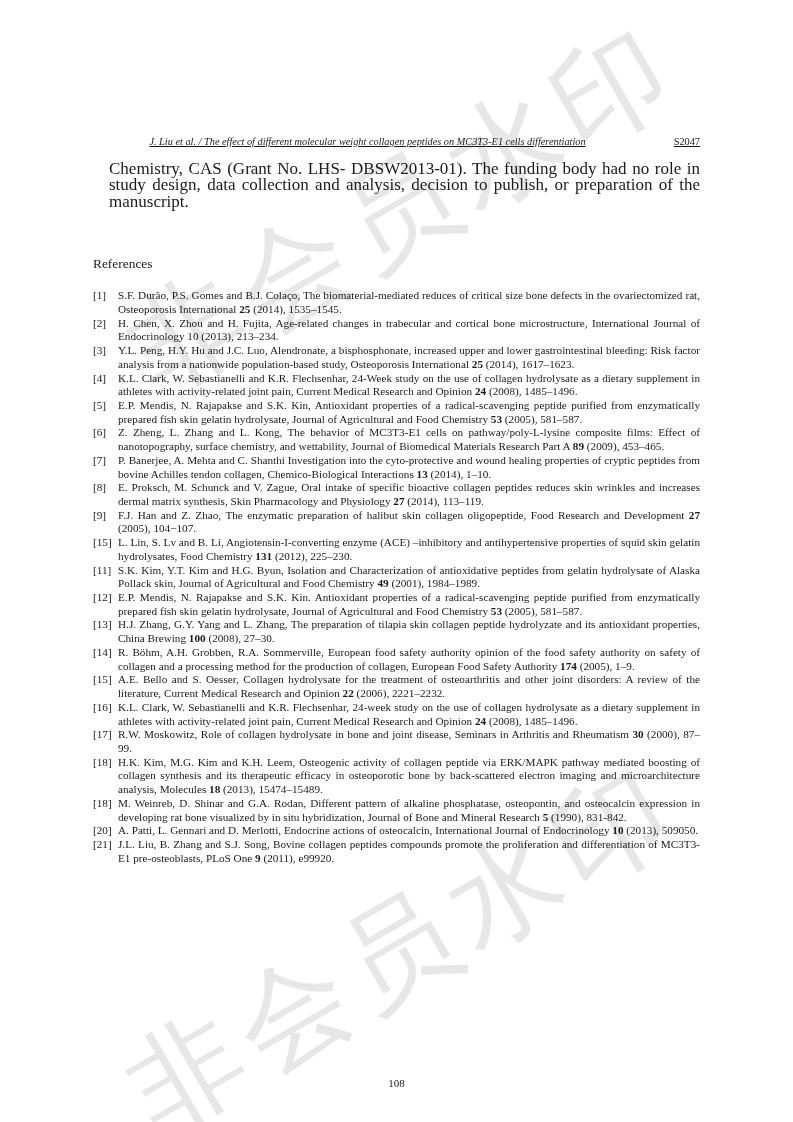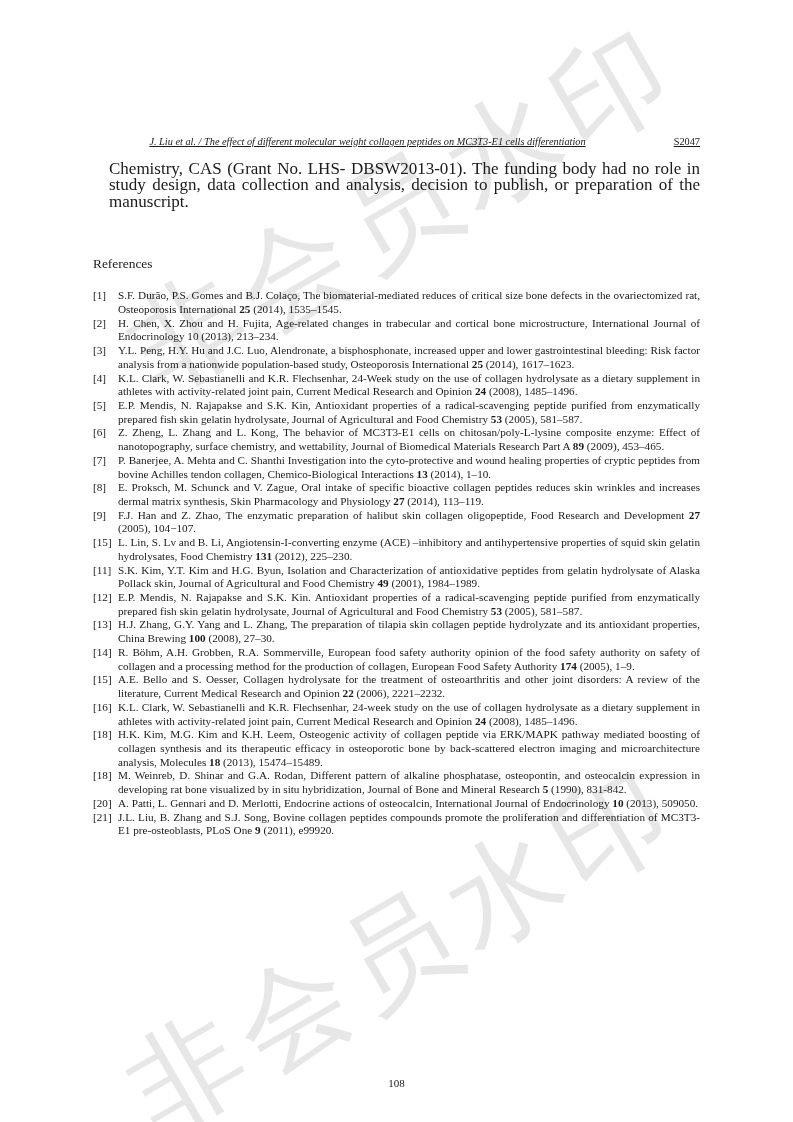--- a/index.html
+++ b/index.html
@@ -115,21 +115,21 @@
         <div class="ref-item">
           <span class="ref-label">[4]</span>
           <span class="ref-text"><span>K.L. Clark, W. Sebastianelli and K.R. Flechsenhar, 24-Week study on the use of collagen hydrolysate as a dietary supplement in athletes with activity-related joint pain, Current Medical Research and Opinion </span><span class="vol">24</span><span> (2008), 1485–1496.</span></span>
         </div>
         <div class="ref-item">
           <span class="ref-label">[5]</span>
           <span class="ref-text"><span>E.P. Mendis, N. Rajapakse and S.K. Kin, Antioxidant properties of a radical-scavenging peptide purified from enzymatically prepared fish skin gelatin hydrolysate, Journal of Agricultural and Food Chemistry </span><span class="vol">53</span><span> (2005), 581–587.</span></span>
         </div>
         <div class="ref-item">
           <span class="ref-label">[6]</span>
-          <span class="ref-text"><span>Z. Zheng, L. Zhang and L. Kong, The behavior of MC3T3-E1 cells on chitosan/poly-L-lysine composite enzyme: Effect of nanotopography, surface chemistry, and wettability, Journal of Biomedical Materials Research Part A </span><span class="vol">89</span><span> (2009), 453–465.</span></span>
+          <span class="ref-text"><span>Z. Zheng, L. Zhang and L. Kong, The behavior of MC3T3-E1 cells on pathway/poly-L-lysine composite films: Effect of nanotopography, surface chemistry, and wettability, Journal of Biomedical Materials Research Part A </span><span class="vol">89</span><span> (2009), 453–465.</span></span>
         </div>
         <div class="ref-item">
           <span class="ref-label">[7]</span>
           <span class="ref-text"><span>P. Banerjee, A. Mehta and C. Shanthi Investigation into the cyto-protective and wound healing properties of cryptic peptides from bovine Achilles tendon collagen, Chemico-Biological Interactions </span><span class="vol">13</span><span> (2014), 1–10.</span></span>
         </div>
         <div class="ref-item">
           <span class="ref-label">[8]</span>
           <span class="ref-text"><span>E. Proksch, M. Schunck and V. Zague, Oral intake of specific bioactive collagen peptides reduces skin wrinkles and increases dermal matrix synthesis, Skin Pharmacology and Physiology </span><span class="vol">27</span><span> (2014), 113–119.</span></span>
         </div>
         <div class="ref-item">
@@ -158,20 +158,24 @@
         </div>
         <div class="ref-item">
           <span class="ref-label">[15]</span>
           <span class="ref-text"><span>A.E. Bello and S. Oesser, Collagen hydrolysate for the treatment of osteoarthritis and other joint disorders: A review of the literature, Current Medical Research and Opinion </span><span class="vol">22</span><span> (2006), 2221–2232.</span></span>
         </div>
         <div class="ref-item">
           <span class="ref-label">[16]</span>
           <span class="ref-text"><span>K.L. Clark, W. Sebastianelli and K.R. Flechsenhar, 24-week study on the use of collagen hydrolysate as a dietary supplement in athletes with activity-related joint pain, Current Medical Research and Opinion </span><span class="vol">24</span><span> (2008), 1485–1496.</span></span>
         </div>
         <div class="ref-item">
+          <span class="ref-label">[17]</span>
+          <span class="ref-text"><span>R.W. Moskowitz, Role of collagen hydrolysate in bone and joint disease, Seminars in Arthritis and Rheumatism </span><span class="vol">30</span><span> (2000), 87–99.</span></span>
+        </div>
+        <div class="ref-item">
           <span class="ref-label">[18]</span>
           <span class="ref-text"><span>H.K. Kim, M.G. Kim and K.H. Leem, Osteogenic activity of collagen peptide via ERK/MAPK pathway mediated boosting of collagen synthesis and its therapeutic efficacy in osteoporotic bone by back-scattered electron imaging and microarchitecture analysis, Molecules </span><span class="vol">18</span><span> (2013), 15474–15489.</span></span>
         </div>
         <div class="ref-item">
           <span class="ref-label">[18]</span>
           <span class="ref-text"><span>M. Weinreb, D. Shinar and G.A. Rodan, Different pattern of alkaline phosphatase, osteopontin, and osteocalcin expression in developing rat bone visualized by in situ hybridization, Journal of Bone and Mineral Research </span><span class="vol">5</span><span> (1990), 831-842.</span></span>
         </div>
         <div class="ref-item">
           <span class="ref-label">[20]</span>
           <span class="ref-text"><span>A. Patti, L. Gennari and D. Merlotti, Endocrine actions of osteocalcin, International Journal of Endocrinology </span><span class="vol">10</span><span> (2013), 509050.</span></span>

